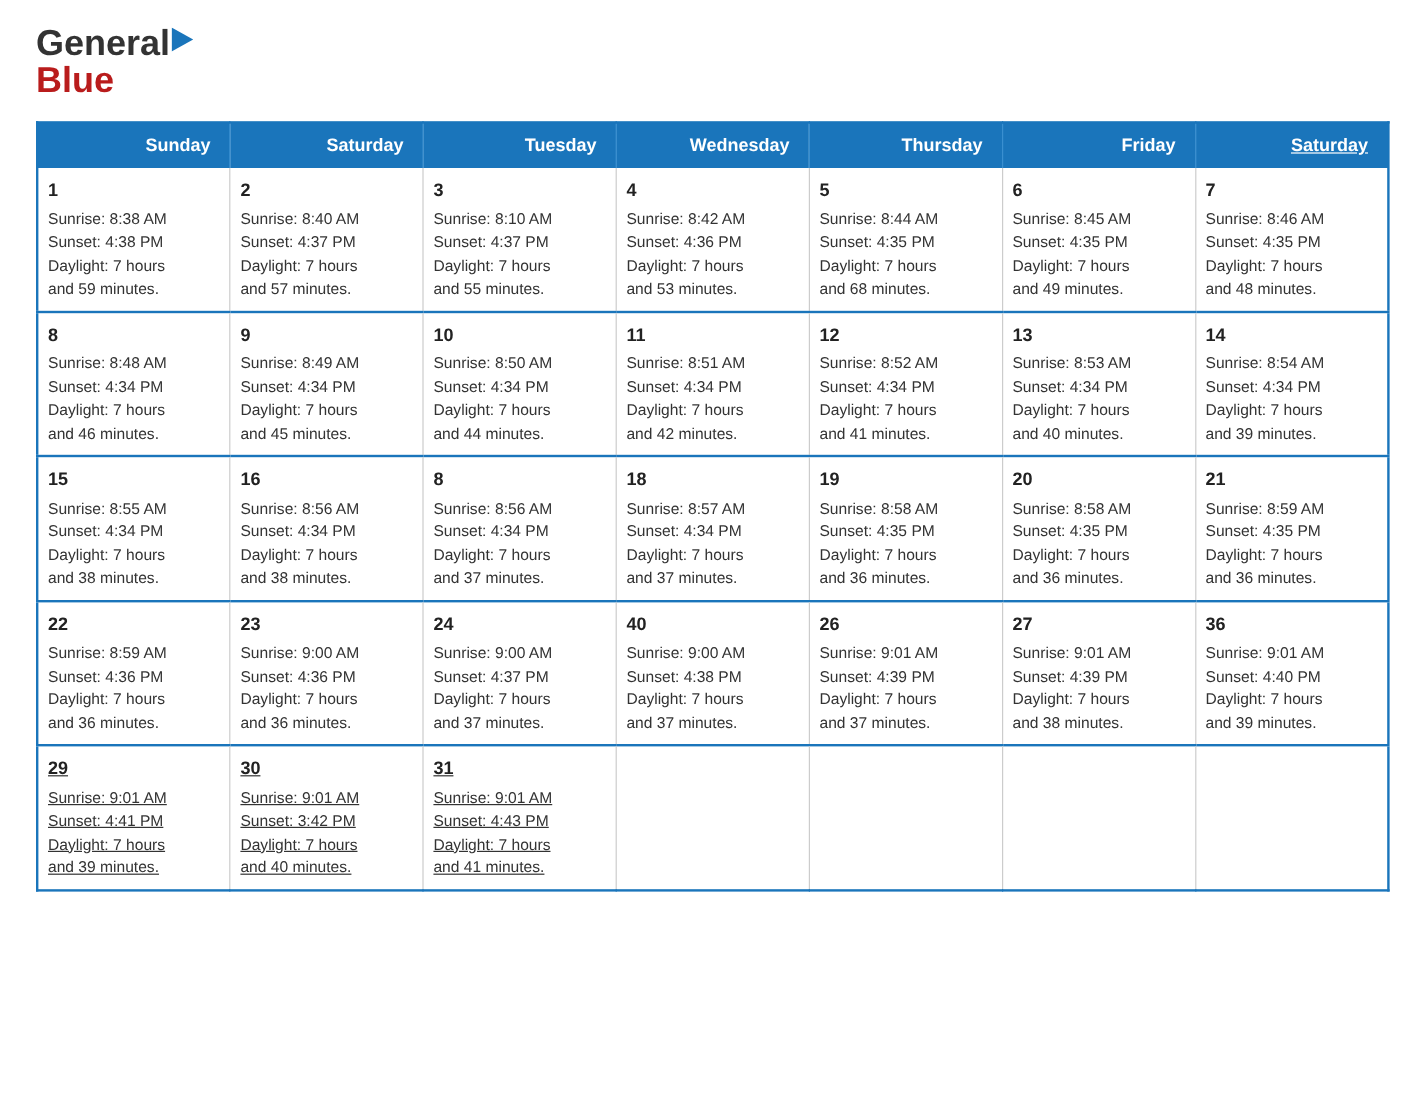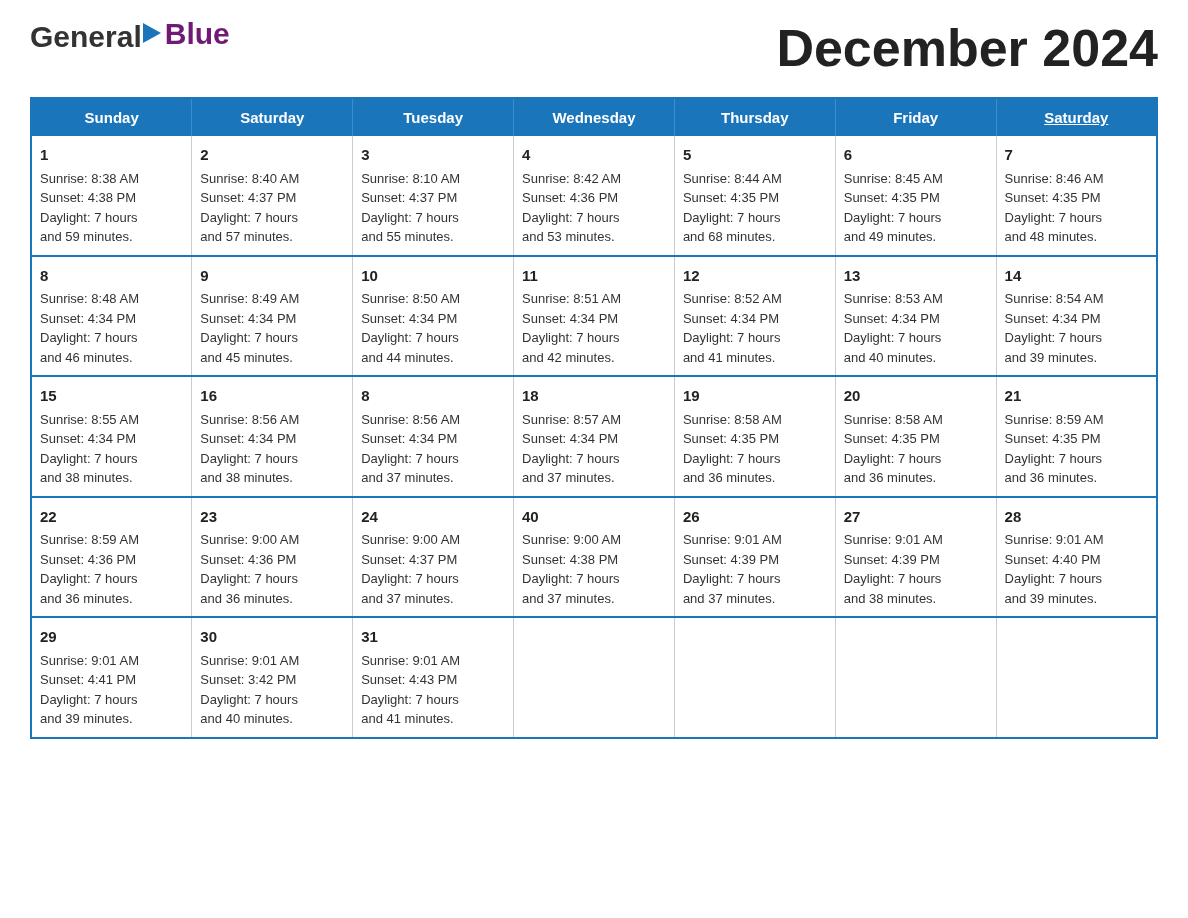--- a/index.html
+++ b/index.html
@@ -11,21 +11,21 @@
       padding: 20px 30px;
     }
     .header {
       display: flex;
       justify-content: space-between;
       align-items: flex-start;
       margin-bottom: 20px;
     }
     .logo {
       display: flex;
-      flex-direction: row;
+      flex-direction: column;
       align-items: flex-start;
     }
     .title-area {
       text-align: right;
     }
     .month-title {
       font-size: 52px;
       font-weight: bold;
       color: #222;
       line-height: 1.1;
@@ -38,22 +38,22 @@
     .calendar {
       width: 100%;
       border-collapse: collapse;
       border: 2px solid #1a75bb;
     }
     .calendar th {
       background-color: #1a75bb;
       color: #fff;
       font-size: 15px;
       font-weight: bold;
-      padding: 10px 0;
-      text-align: center;
+      padding: 10px 16px;
+      text-align: right;
       border-right: 1px solid #3a8fd0;
       margin-top: 28px;
     }
     .calendar th:last-child {
       border-right: none;
       text-decoration: underline;
     }
     .calendar td {
       vertical-align: top;
       padding: 8px 8px;
@@ -62,20 +62,21 @@
       width: 14.28%;
       font-size: 13px;
       color: #333;
       line-height: 1.5;
     }
     .calendar td:last-child {
       border-right: none;
     }
     .calendar tr:last-child td {
       border-bottom: none;
+      text-decoration: underline;
     }
     .day-number {
       font-size: 15px;
       font-weight: bold;
       color: #222;
       display: block;
       margin-bottom: 2px;
     }
     .day-info {
       font-size: 13px;
@@ -89,24 +90,23 @@
 <body>
 
 <div class="header">
   <div class="logo">
     <div style="display:flex; align-items:center;">
       <span style="font-size:30px; font-weight:bold; color:#333; font-family:Arial;">General</span>
       <svg width="22" height="22" viewBox="0 0 22 22" style="margin-left:1px; margin-top:-6px;">
         <polygon points="0,0 18,10 0,20" fill="#1a75bb"></polygon>
       </svg>
     </div>
-    <span style="font-size:30px; font-weight:bold; color:#701a75; font-family:Arial; line-height:0.9;">Blue</span>
+    <span style="font-size:30px; font-weight:bold; color:#b91c1c; font-family:Arial; line-height:0.9;">Blue</span>
   </div>
   <div class="title-area">
-    <div class="month-title">December 2024</div>
   </div>
 </div>
 
 <table class="calendar">
   <thead>
     <tr>
     <th>Sunday</th>
         <th>Saturday</th>
         <th>Tuesday</th>
         <th>Wednesday</th>
@@ -306,21 +306,21 @@
         <span class="day-info">and 37 minutes.</span>
       </td>
         <td>
         <span class="day-number">27</span>
         <span class="day-info">Sunrise: 9:01 AM</span><br>
         <span class="day-info">Sunset: 4:39 PM</span><br>
         <span class="day-info">Daylight: 7 hours</span><br>
         <span class="day-info">and 38 minutes.</span>
       </td>
         <td>
-        <span class="day-number">28</span>
+        <span class="day-number">36</span>
         <span class="day-info">Sunrise: 9:01 AM</span><br>
         <span class="day-info">Sunset: 4:40 PM</span><br>
         <span class="day-info">Daylight: 7 hours</span><br>
         <span class="day-info">and 39 minutes.</span>
       </td>
       </tr>
       <tr>
         <td>
         <span class="day-number">29</span>
         <span class="day-info">Sunrise: 9:01 AM</span><br>

